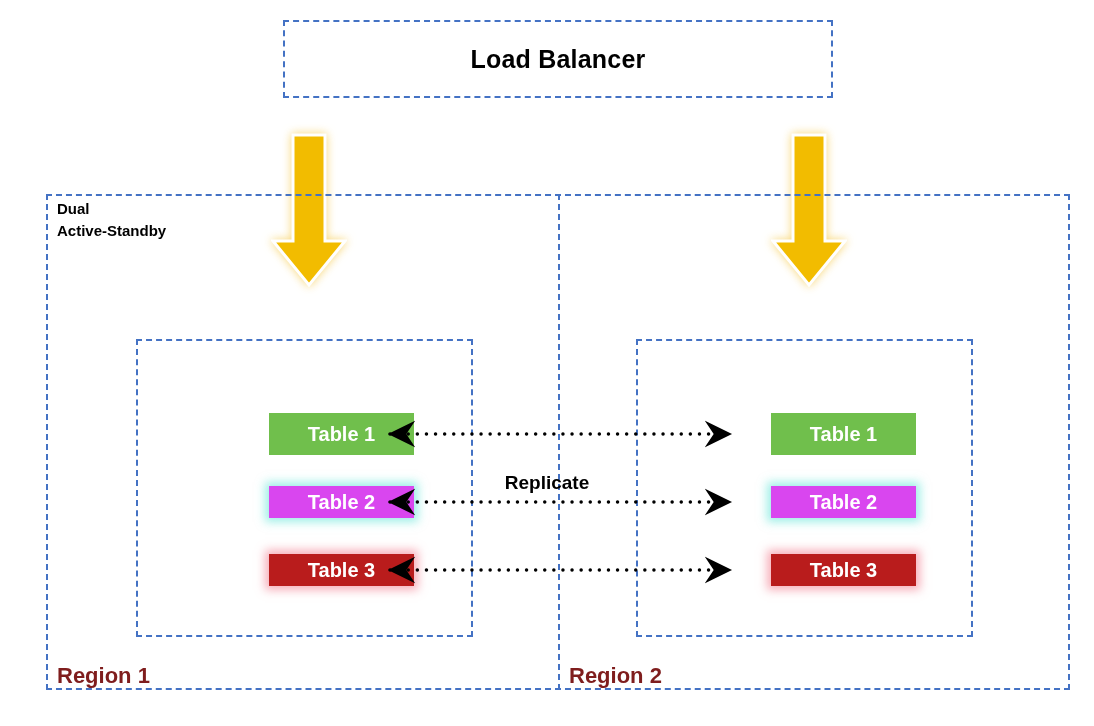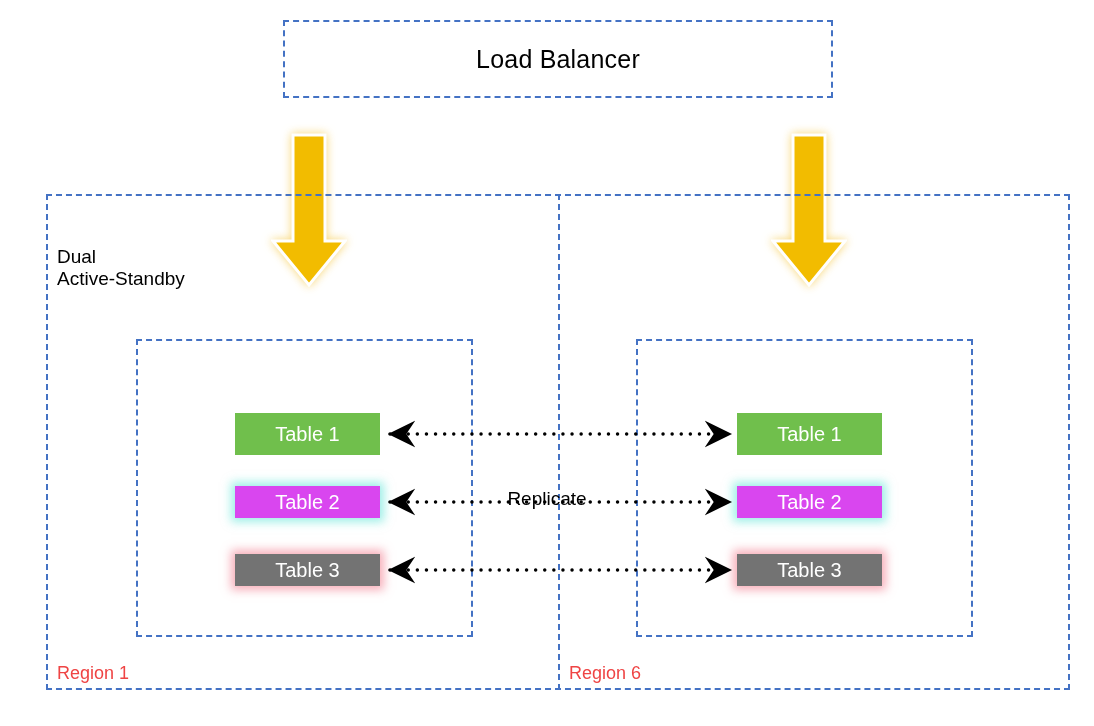--- a/index.html
+++ b/index.html
@@ -10,20 +10,21 @@
   body {
     font-family: "Liberation Sans", sans-serif;
     color: #000000;
   }
   #canvas {
     position: relative;
     width: 1094px;
     height: 726px;
     background: #ffffff;
     overflow: hidden;
+    font-weight: bold;
   }
 
   
   .dbox {
     position: absolute;
     border: 2px dashed #4472C4;
     box-sizing: border-box;
     background: transparent;
   }
 
@@ -55,31 +56,30 @@
     top: 194px;
     width: 0;
     height: 496px;
     border-left: 2px dashed #4472C4;
   }
 
   .dual-label {
     position: absolute;
     left: 57px;
     top: 198px;
-    font-size: 19px;
+    font-size: 15px;
     line-height: 22px;
     color: #000;
     white-space: pre-line;
-    margin-top: 48px;
   }
 
   .region-label {
     position: absolute;
-    font-size: 18px;
-    color: #ef4444;
+    font-size: 22px;
+    color: #7f1d1d;
   }
   .region1-label { left: 57px; top: 663px; }
   .region2-label { left: 569px; top: 663px; }
 
   .sa-box {
     top: 339px;
     width: 337px;
     height: 298px;
   }
   .sa1-box { left: 136px; }
@@ -98,38 +98,39 @@
 
   
   .chip {
     position: absolute;
     display: flex;
     align-items: center;
     justify-content: center;
     color: #ffffff;
     font-size: 20px;
     box-sizing: border-box;
+    margin-left: 34px;
   }
   .chip-t1 {
     width: 145px;
     height: 42px;
     background: #70BF4C;
     top: 413px;
   }
   .chip-t2 {
     width: 145px;
     height: 32px;
     background: #d946ef;
     top: 486px;
     box-shadow: 0 0 9px 4px rgba(80, 225, 212, 0.55);
   }
   .chip-t3 {
     width: 145px;
     height: 32px;
-    background: #737373;
+    background: #b91c1c;
     top: 554px;
     box-shadow: 0 0 9px 4px rgba(240, 110, 130, 0.55);
   }
   .left-col  { left: 235px; }
   .right-col { left: 737px; }
 
   
   .yarrow {
     position: absolute;
     top: 133px;
@@ -146,21 +147,21 @@
     left: 0;
     top: 0;
     width: 1094px;
     height: 726px;
     pointer-events: none;
   }
 
   .replicate-label {
     position: absolute;
     left: 0;
-    top: 488px;
+    top: 472px;
     width: 1094px;
     text-align: center;
     font-size: 19px;
     color: #000;
   }
 </style>
 </head>
 <body>
 
 <div id="canvas">
@@ -176,21 +177,21 @@
     <polygon points="22,2 54,2 54,108 74,108 38,152 2,108 22,108" fill="#F2BC00" stroke="#FFFFFF" stroke-width="3"></polygon>
   </svg>
 
   <div class="dbox outer-box"></div>
   <div class="region-divider"></div>
 
   <div class="dual-label">Dual
 Active-Standby</div>
 
   <div class="region-label region1-label">Region 1</div>
-  <div class="region-label region2-label">Region 6</div>
+  <div class="region-label region2-label">Region 2</div>
 
   <div class="dbox sa-box sa1-box"></div>
 
   <div class="chip chip-t1 left-col">Table 1</div>
   <div class="chip chip-t2 left-col">Table 2</div>
   <div class="chip chip-t3 left-col">Table 3</div>
 
   <div class="dbox sa-box sa2-box"></div>
 
   <div class="chip chip-t1 right-col">Table 1</div>

